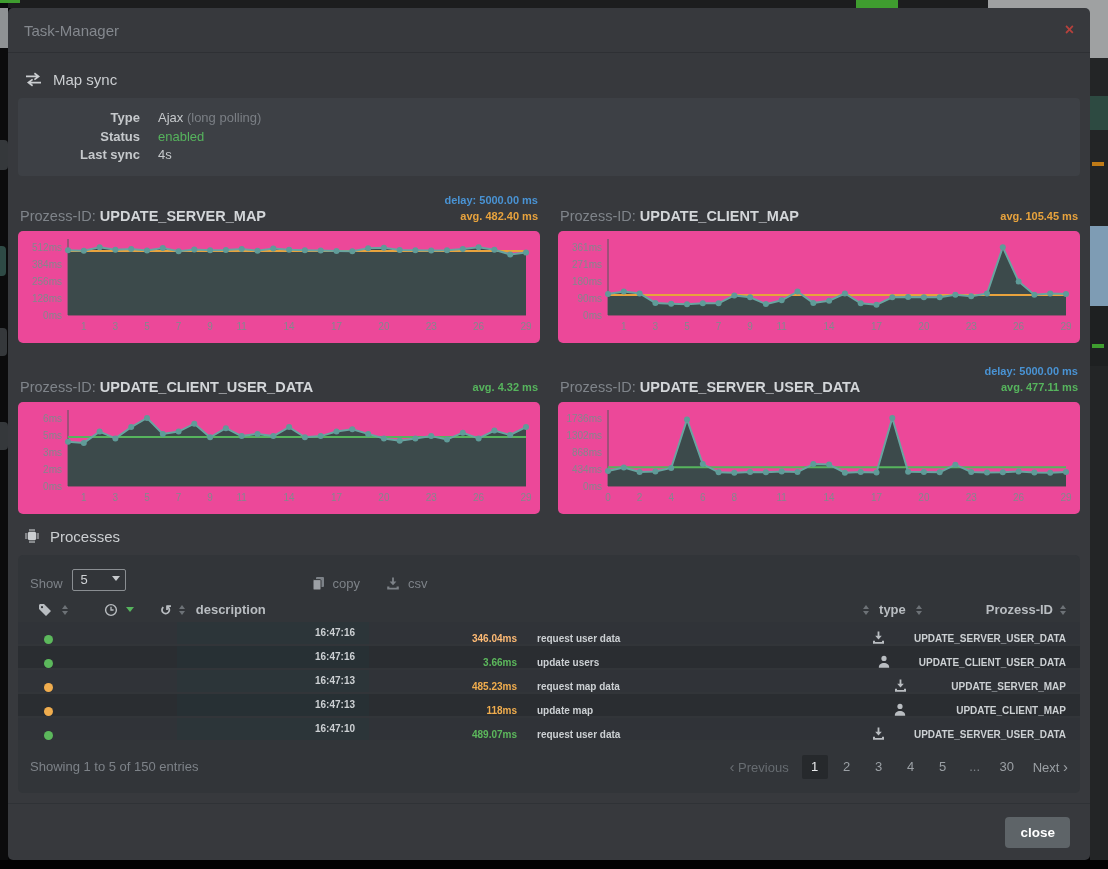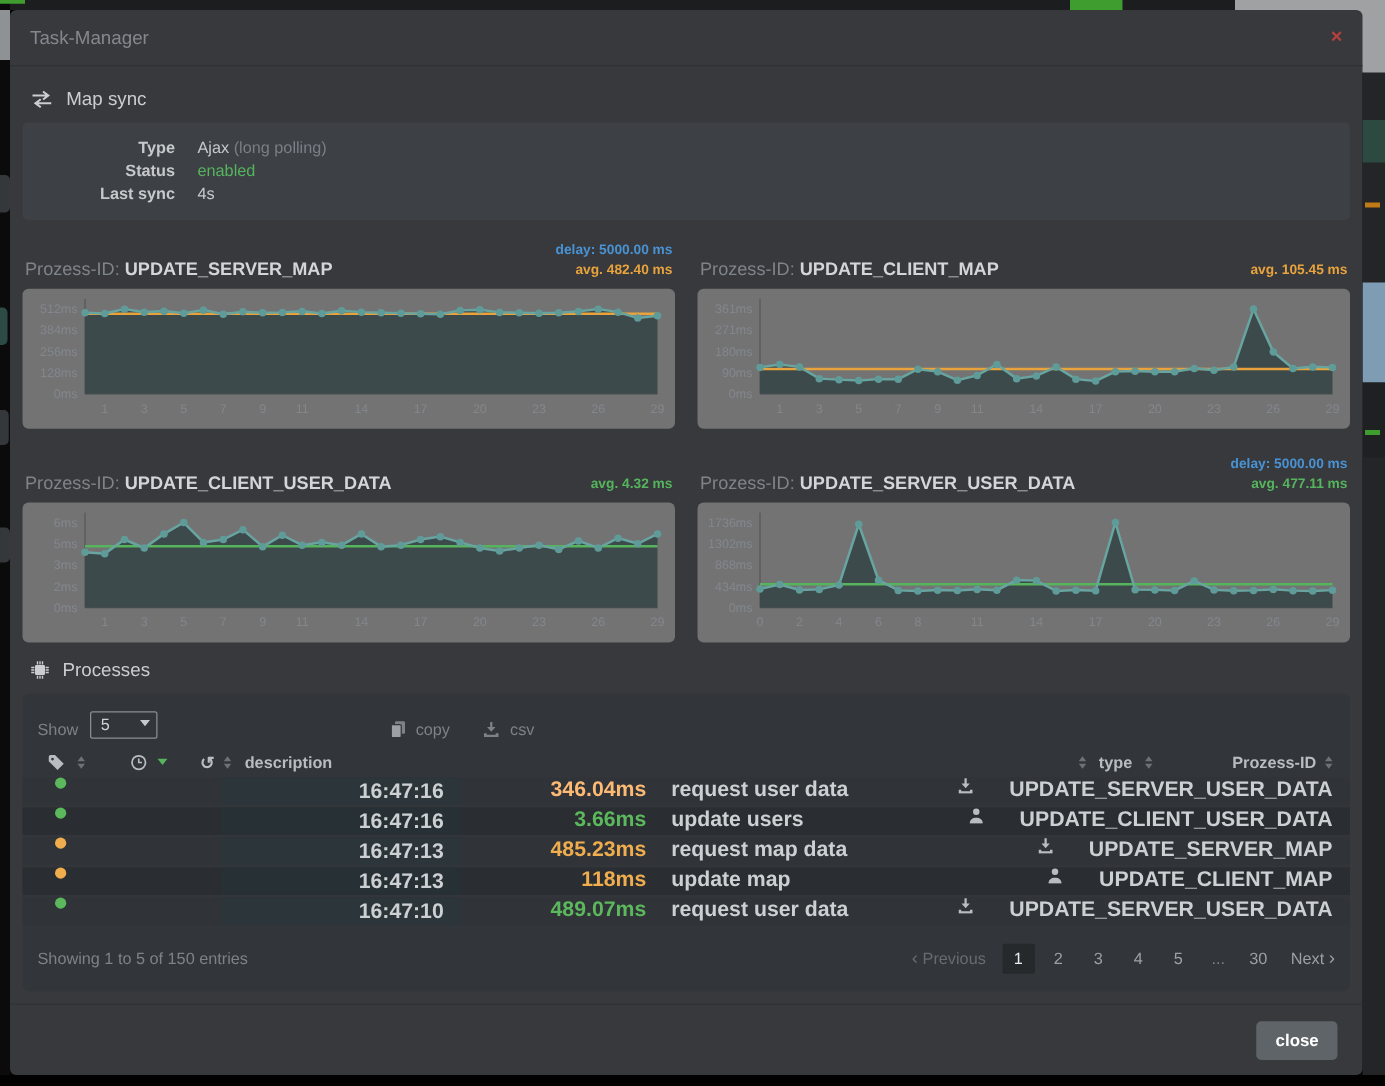--- a/index.html
+++ b/index.html
@@ -26,21 +26,21 @@
   .info-value{margin-left:18px;color:#c6c9cc}
   .info-note{color:#7b7f85}
   .green-text{color:#56b45d}
   
   .charts{display:grid;grid-template-columns:1fr 1fr;column-gap:18px;row-gap:16px;margin-bottom:14px}
   .chart-head{display:flex;align-items:flex-end;justify-content:space-between;height:36px;margin-bottom:7px;padding:0 2px}
   .chart-title{font-size:14.5px;color:#7f848a;white-space:nowrap}
   .chart-title .strong{color:#d3d6d9;font-weight:bold}
   .chart-stats{text-align:right;font-size:11px;font-weight:bold;line-height:16px}
   .chart-stats .delay{color:#4993d4;min-height:16px}
-  .chart-card{background:#737373;border-radius:5px;height:112px;overflow:hidden}
+  .chart-card{background:#ec4899;border-radius:5px;height:112px;overflow:hidden}
   .chart-card svg{display:block}
   .tick{fill:#83878d;font-size:10px;font-family:"Liberation Sans",sans-serif}
   
   .panel{background:#323539;border-radius:5px;padding:8px 0 0 0}
   .toolbar{display:flex;align-items:flex-end;height:28px;padding:0 12px;color:#7d8288;font-size:13px}
   .show-wrap{position:relative;margin-left:9px}
   .show-select{appearance:none;-webkit-appearance:none;background:transparent;color:#d0d3d6;
     border:1px solid #8a8e92;border-radius:2px;font-size:13px;width:54px;height:22px;
     padding:0 16px 0 8px;font-family:"Liberation Sans",sans-serif}
   .show-arrow{position:absolute;right:6px;top:7px;width:0;height:0;pointer-events:none;
@@ -56,22 +56,22 @@
     font-size:13px;font-weight:bold;padding:0 14px 0 12px}
   .sorter{display:inline-flex;flex-direction:column;align-items:center;cursor:pointer}
   .tri-up{width:0;height:0;border-left:3.5px solid transparent;border-right:3.5px solid transparent;
     border-bottom:4px solid #6d7277;display:block;margin-bottom:2px}
   .tri-down{width:0;height:0;border-left:3.5px solid transparent;border-right:3.5px solid transparent;
     border-top:4px solid #6d7277;display:block}
   .tri-down.green{border-left-width:4.5px;border-right-width:4.5px;border-top:5px solid #56b45d}
   .history-glyph{font-size:14px;color:#b9bdc1;line-height:1}
   .spacer{flex:1}
   
-  .prow{display:flex;align-items:flex-start;height:22px;margin-bottom:2px;background:#303338;
-    font-size:17px;cursor:pointer}
+  .prow{display:flex;align-items:flex-end;height:22px;margin-bottom:2px;background:#303338;
+    font-size:10px;cursor:pointer}
   .prow:nth-child(even){background:#2a2d31}
   .c-dot{flex:0 0 159px;display:flex;align-items:center;padding-left:26px;box-sizing:border-box}
   .dot{width:9px;height:9px;border-radius:50%}
   .c-time{flex:0 0 192px;box-sizing:border-box;text-align:right;padding-right:14px;
     background:#2c3539;color:#ccd0d3;font-weight:bold;height:100%;line-height:22px}
   .prow:nth-child(even) .c-time{background:#273034}
   .c-dur{flex:0 0 148px;box-sizing:border-box;text-align:right;font-weight:bold}
   .c-desc{flex:1;padding-left:20px;color:#ccd0d3;font-weight:bold}
   .c-type{flex:0 0 70px;display:flex;justify-content:center}
   .c-pid{flex:0 0 145px;box-sizing:border-box;text-align:right;padding-right:14px;color:#ccd0d3;font-weight:bold}

